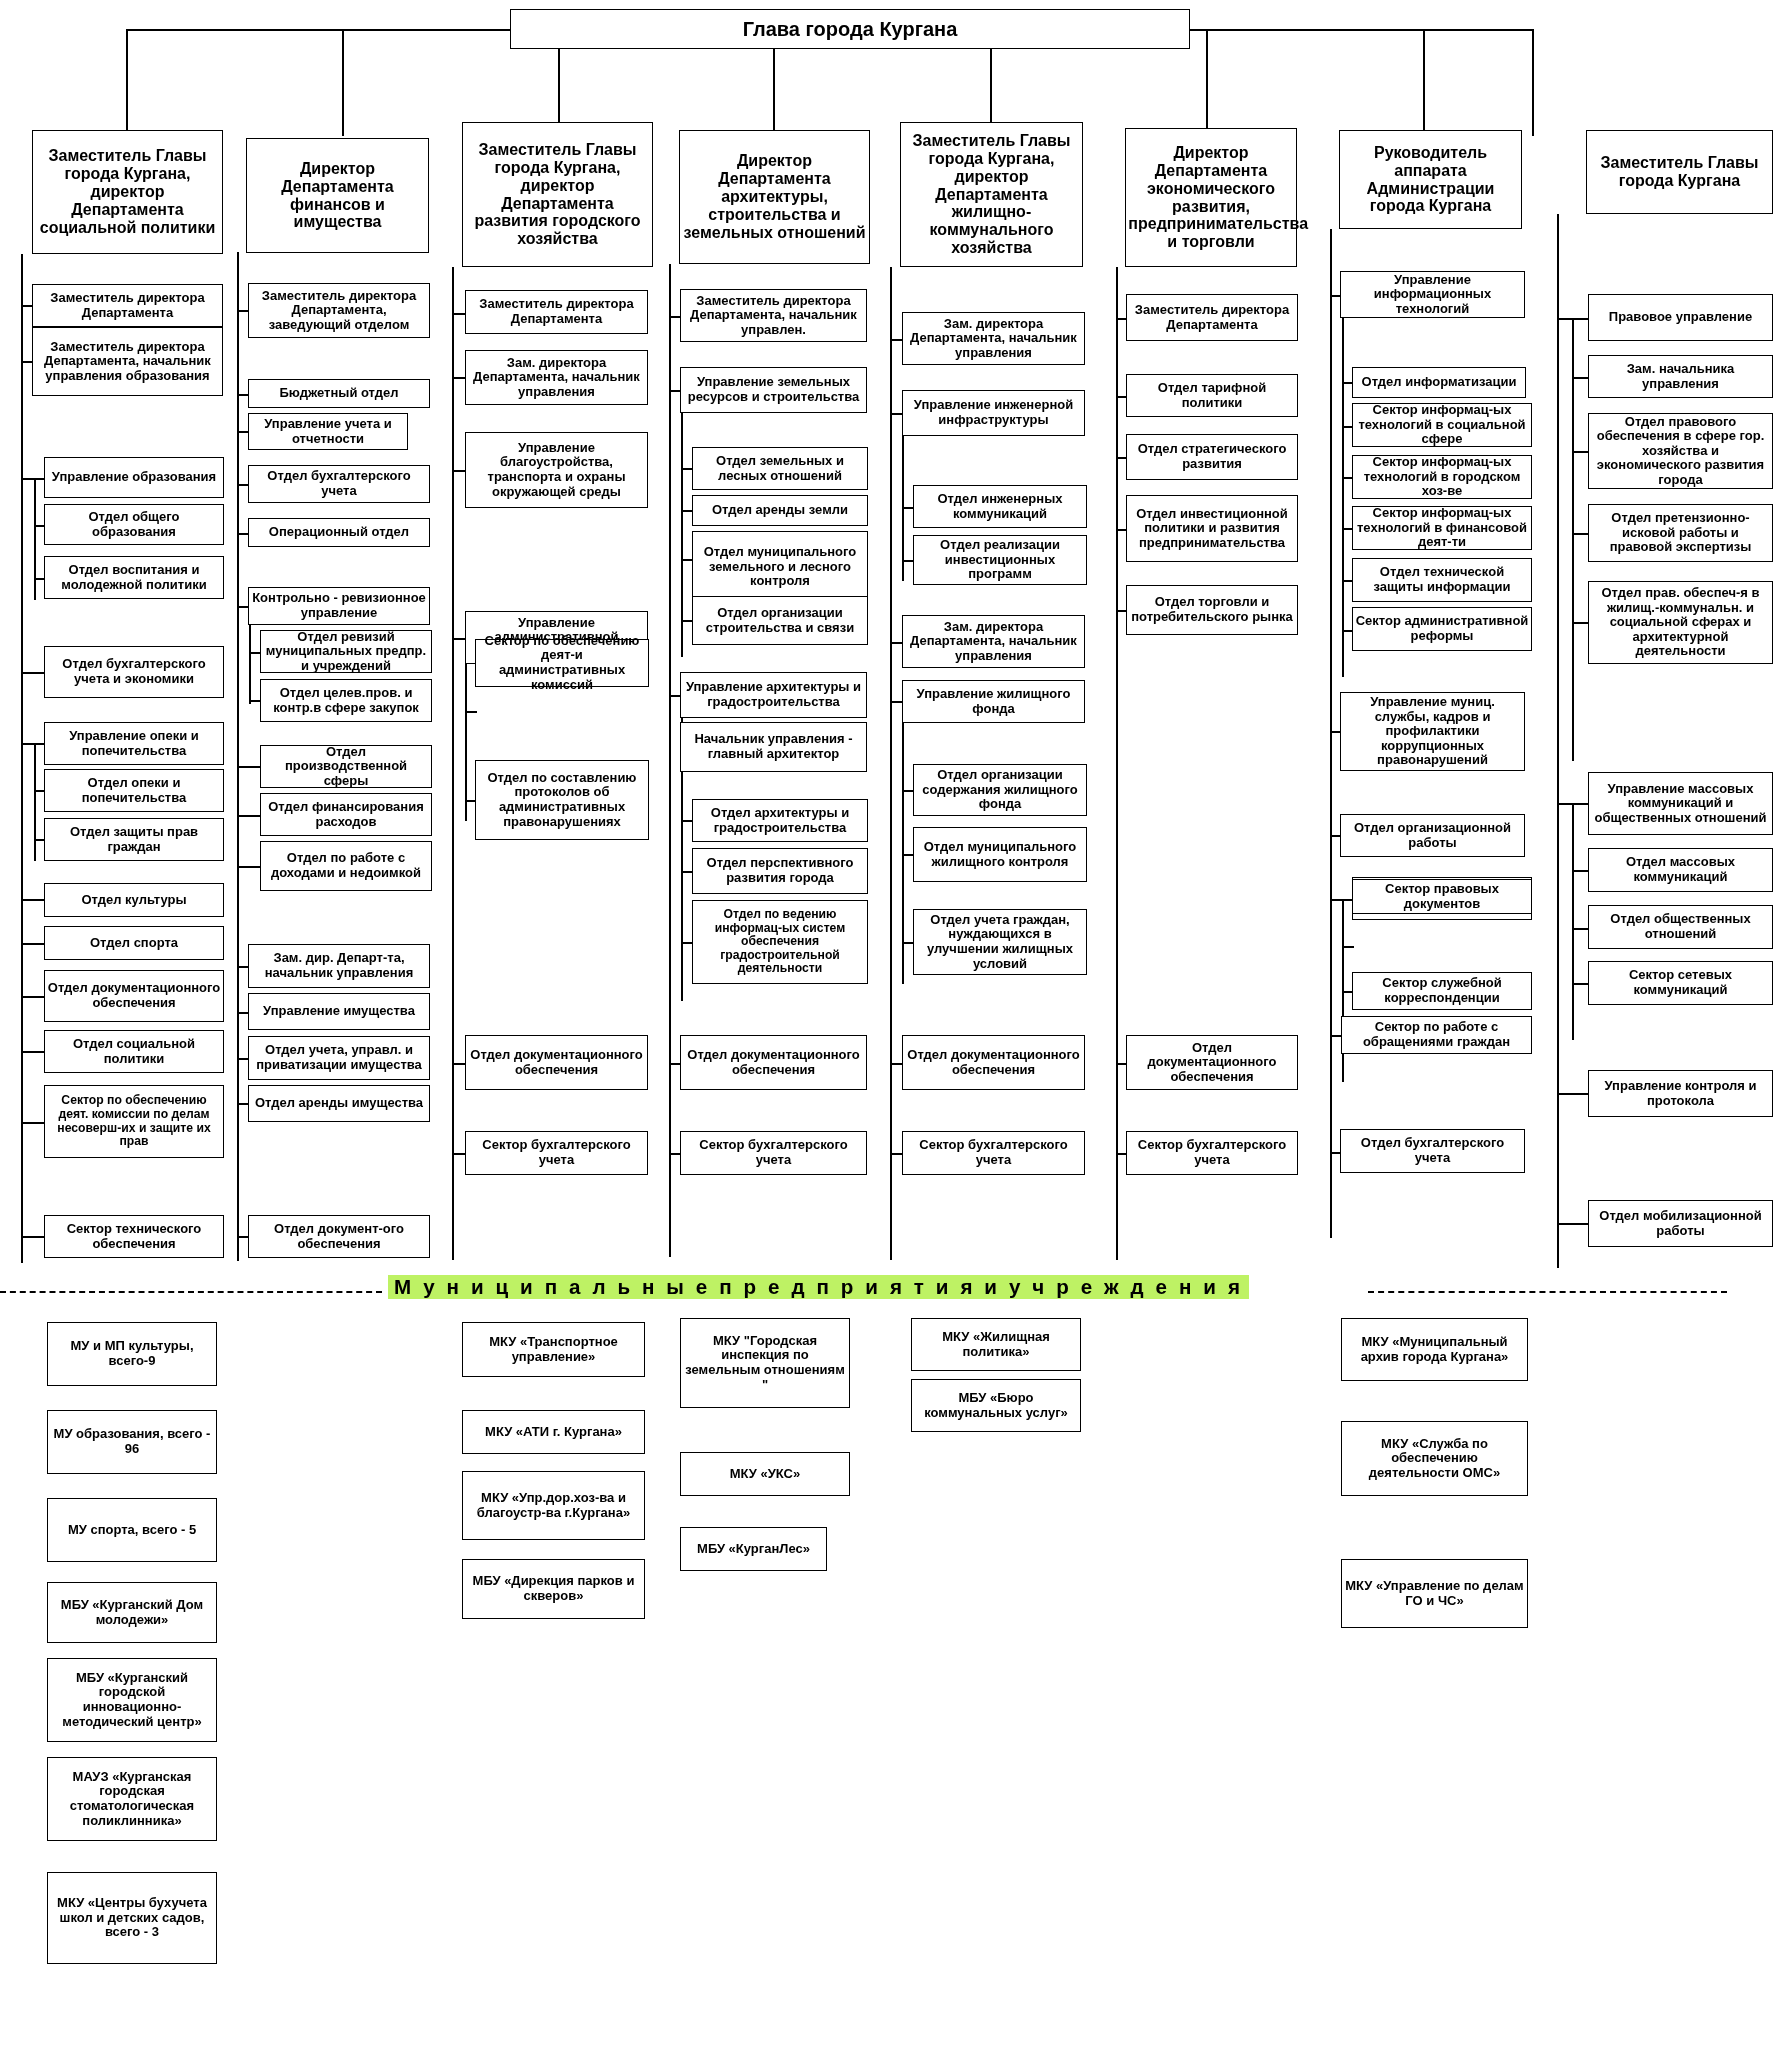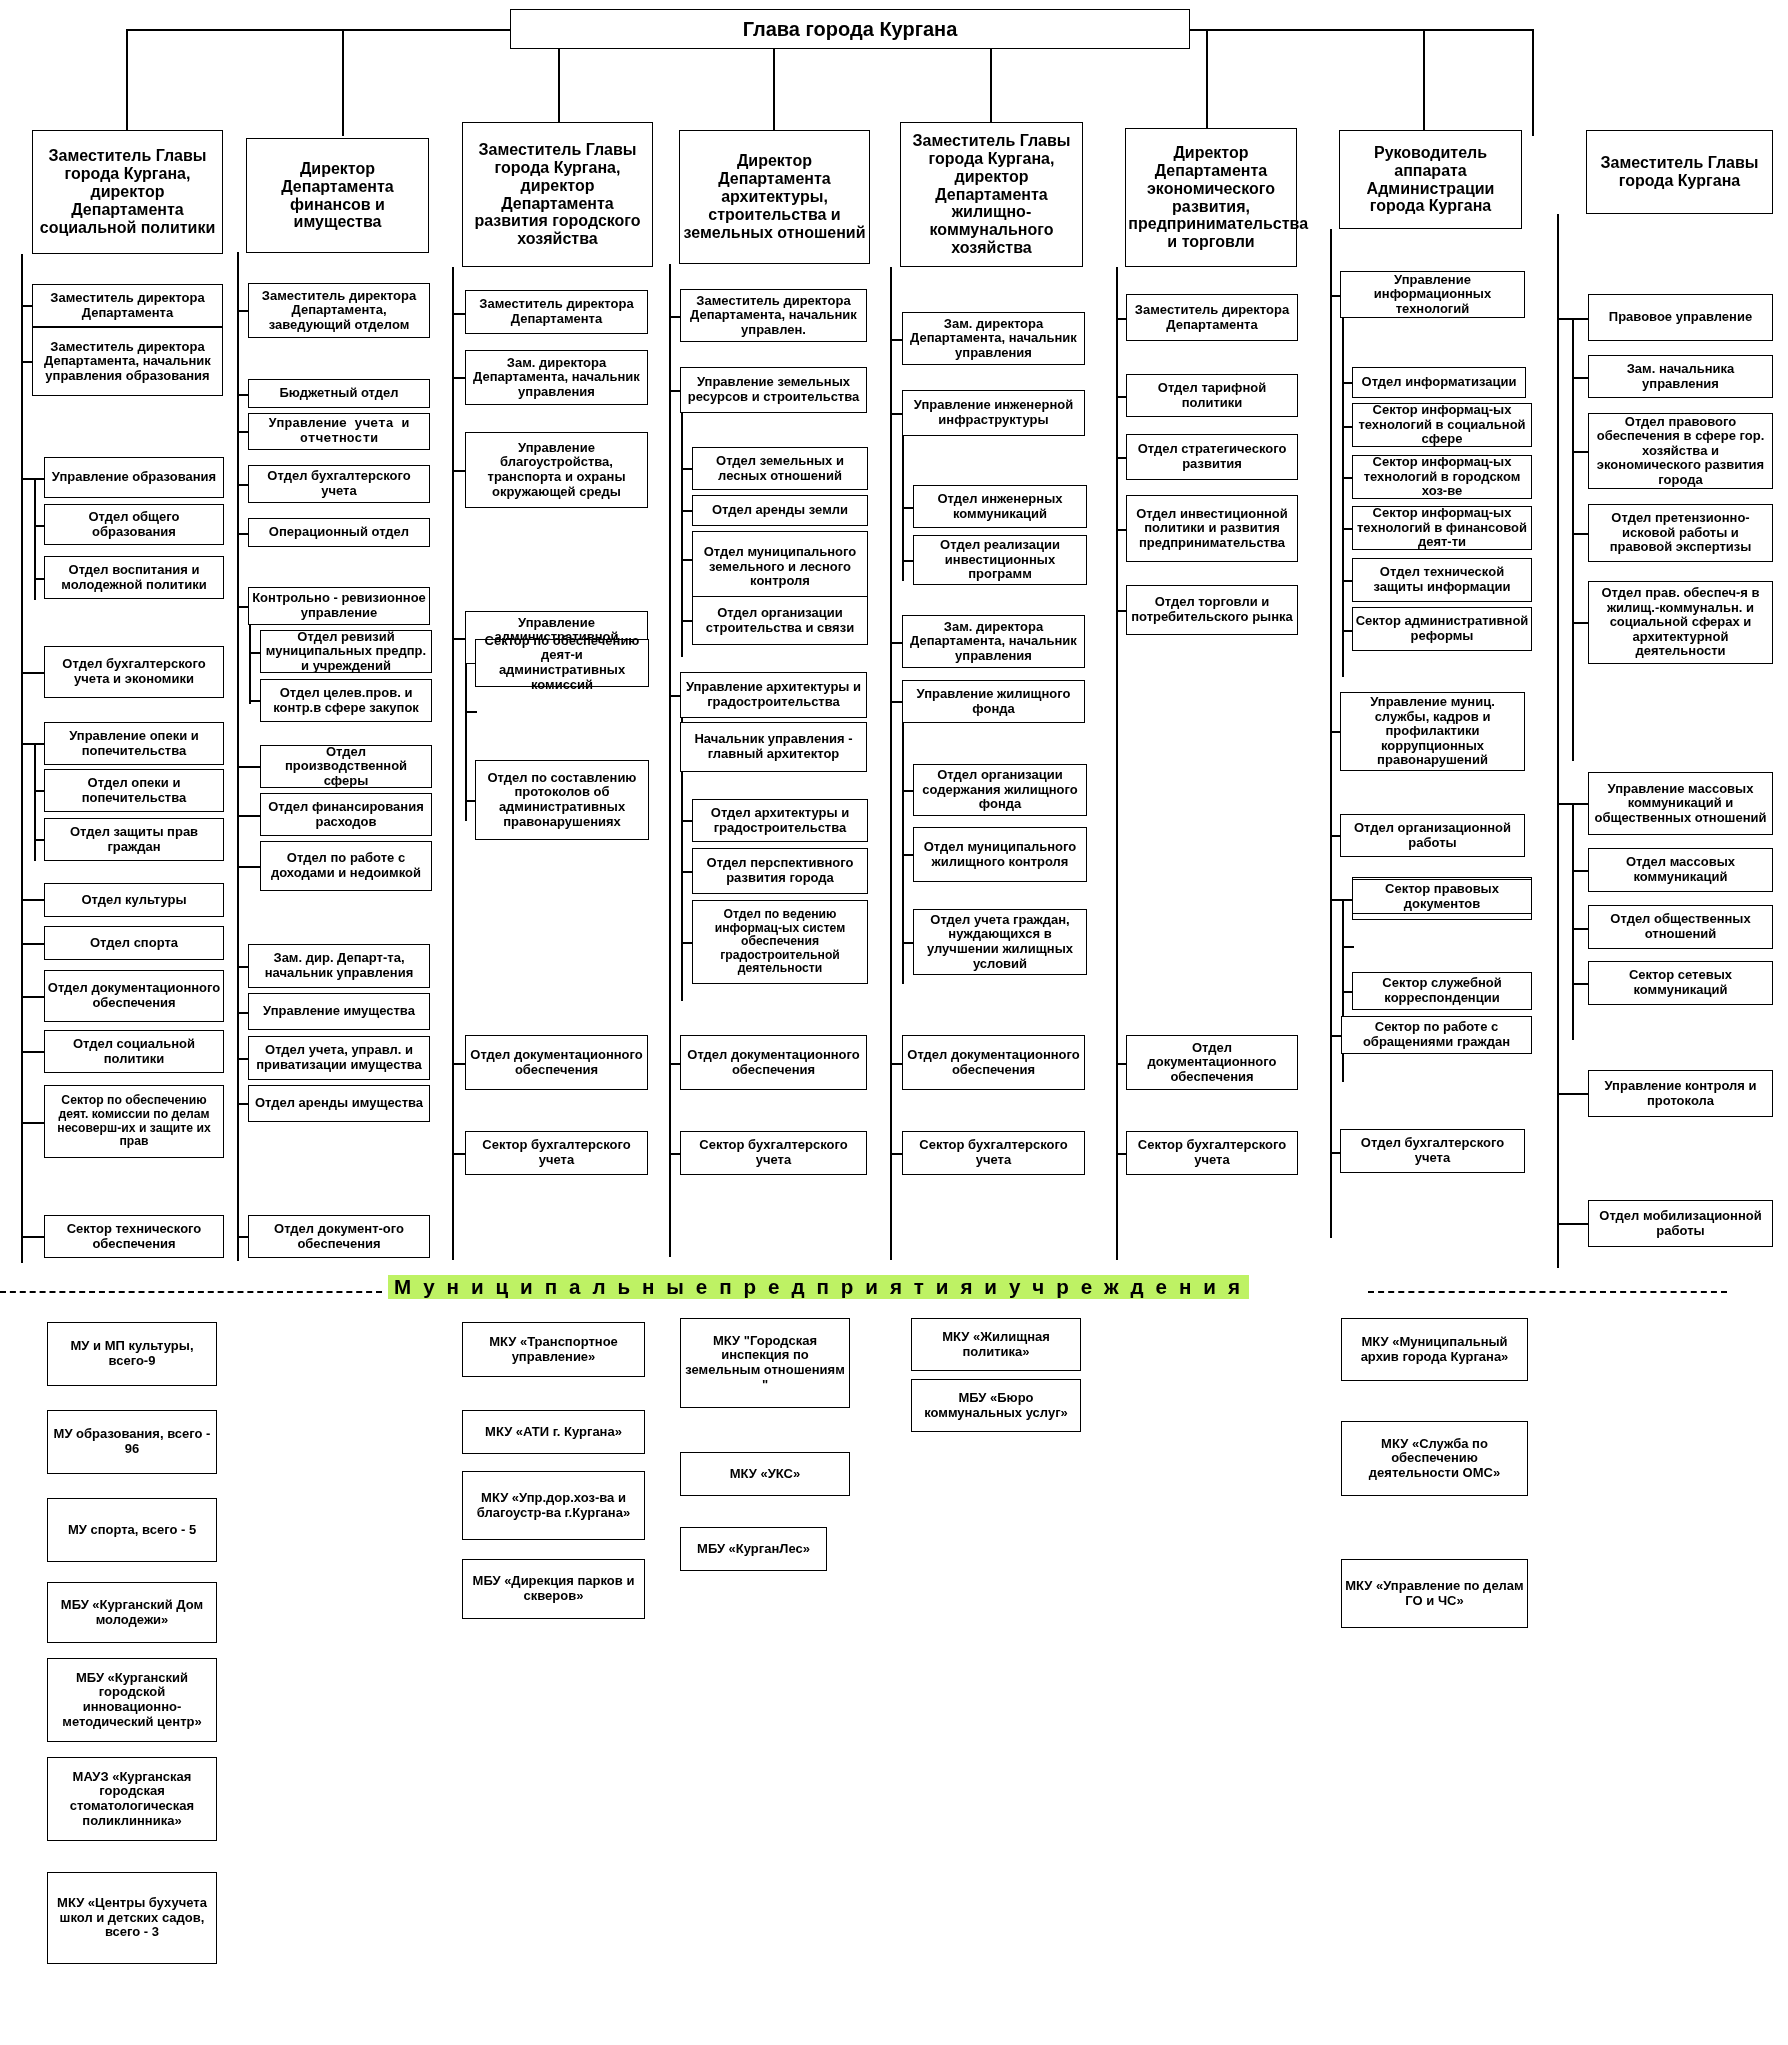--- a/index.html
+++ b/index.html
@@ -164,21 +164,21 @@
   <div class="line vline" style="left:237px; top:252px; height:1009px;"></div>
 
   <div class="box lvl2" style="left:248px; top:283px; width:182px; height:55px;">
       <span>Заместитель директора Департамента, заведующий отделом</span>
     </div>
   <div class="line hline" style="left:237px; top:310px; width:13.8px;"></div>
   <div class="box lvl2" style="left:248px; top:379px; width:182px; height:29px;">
       <span>Бюджетный отдел</span>
     </div>
   <div class="line hline" style="left:237px; top:394px; width:13.8px;"></div>
-  <div class="box lvl2" style="left:248px; top:413px; width:182px; height:37px;font-family:Liberation Mono, monospace;">
+  <div class="box lvl2" style="left:248px; top:413px; width:160px; height:37px;">
       <span>Управление учета и отчетности</span>
     </div>
   <div class="line hline" style="left:237px; top:431px; width:13.8px;"></div>
   <div class="box lvl2" style="left:248px; top:465px; width:182px; height:38px;">
       <span>Отдел бухгалтерского учета</span>
     </div>
   <div class="line hline" style="left:237px; top:484px; width:13.8px;"></div>
   <div class="box lvl2" style="left:248px; top:518px; width:182px; height:29px;">
       <span>Операционный отдел</span>
     </div>

